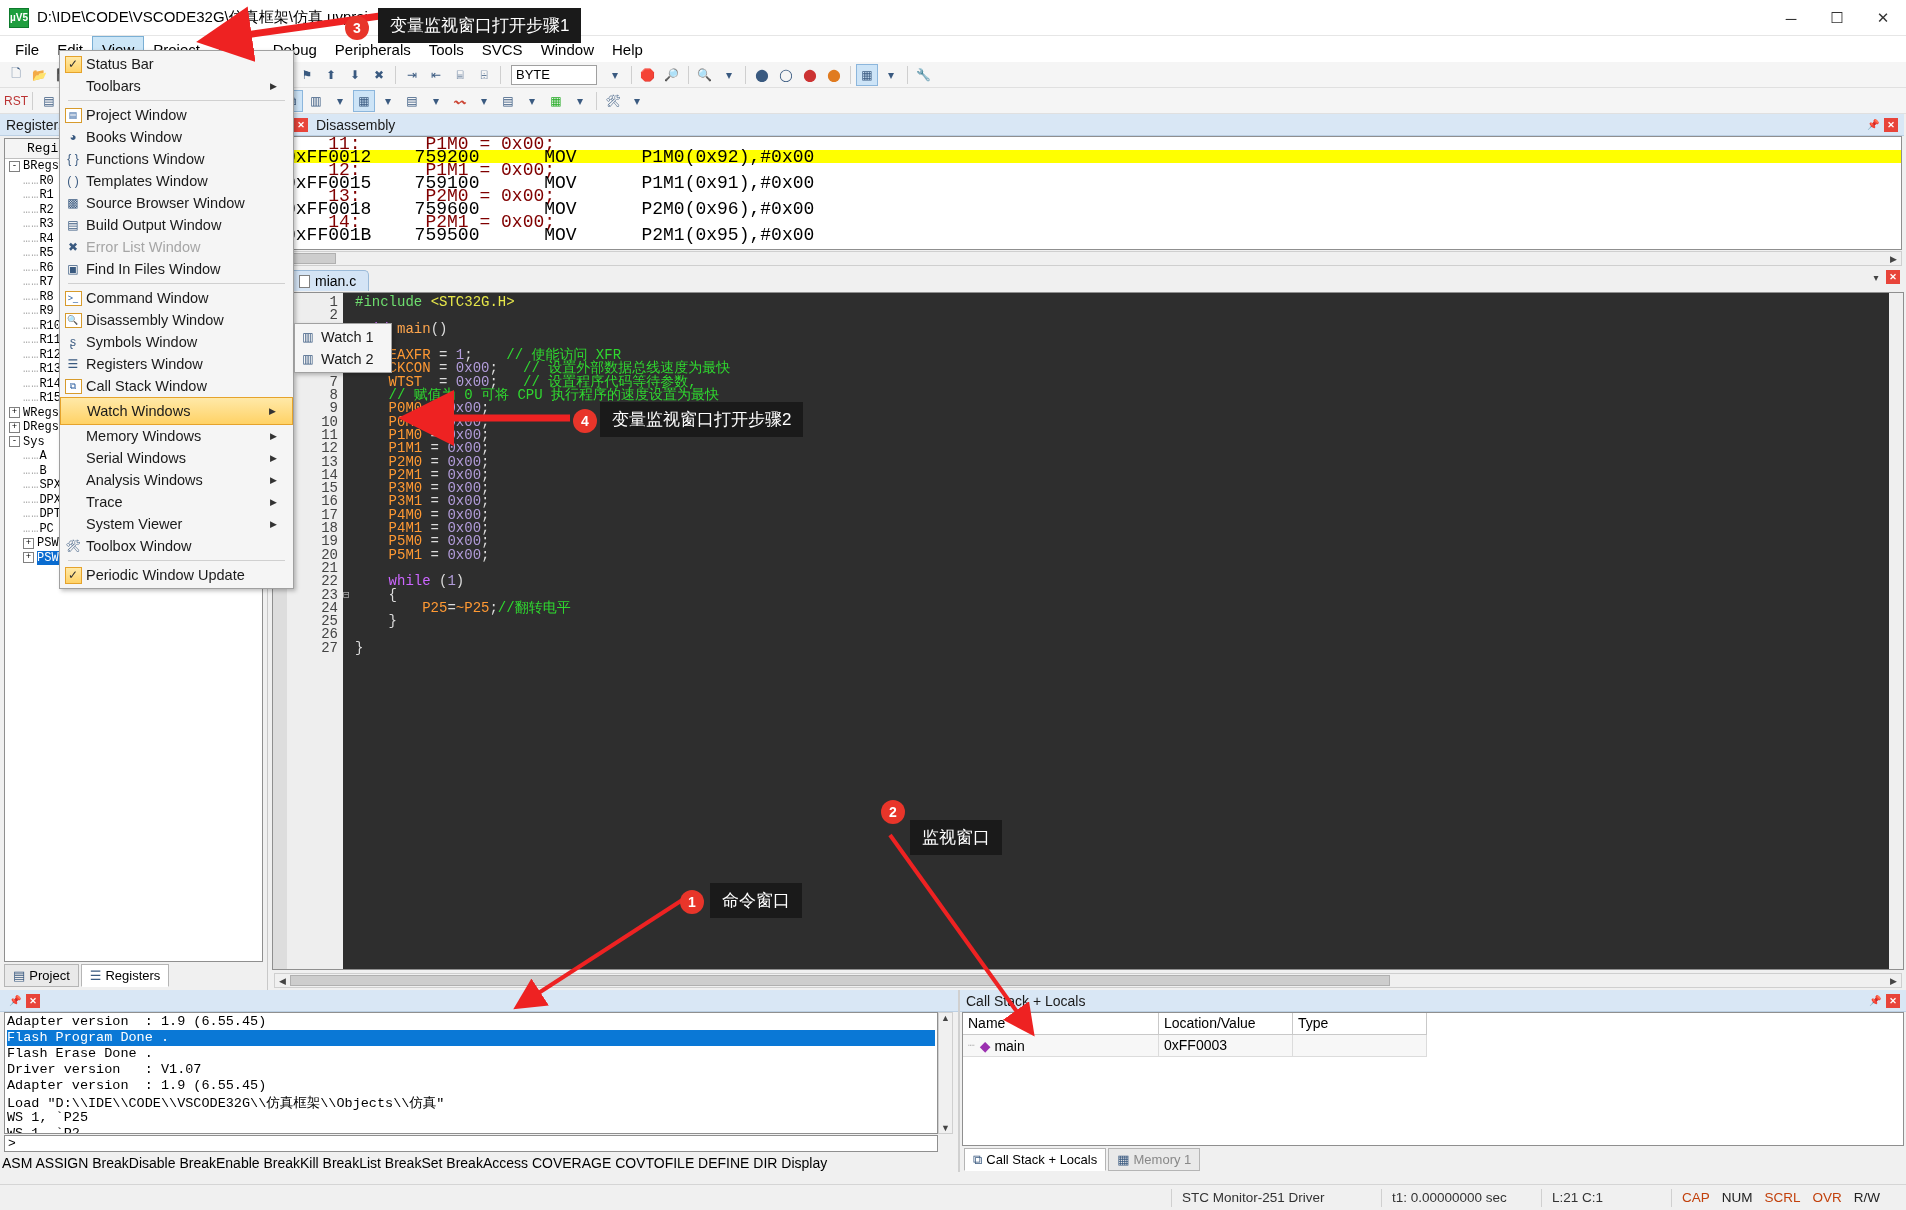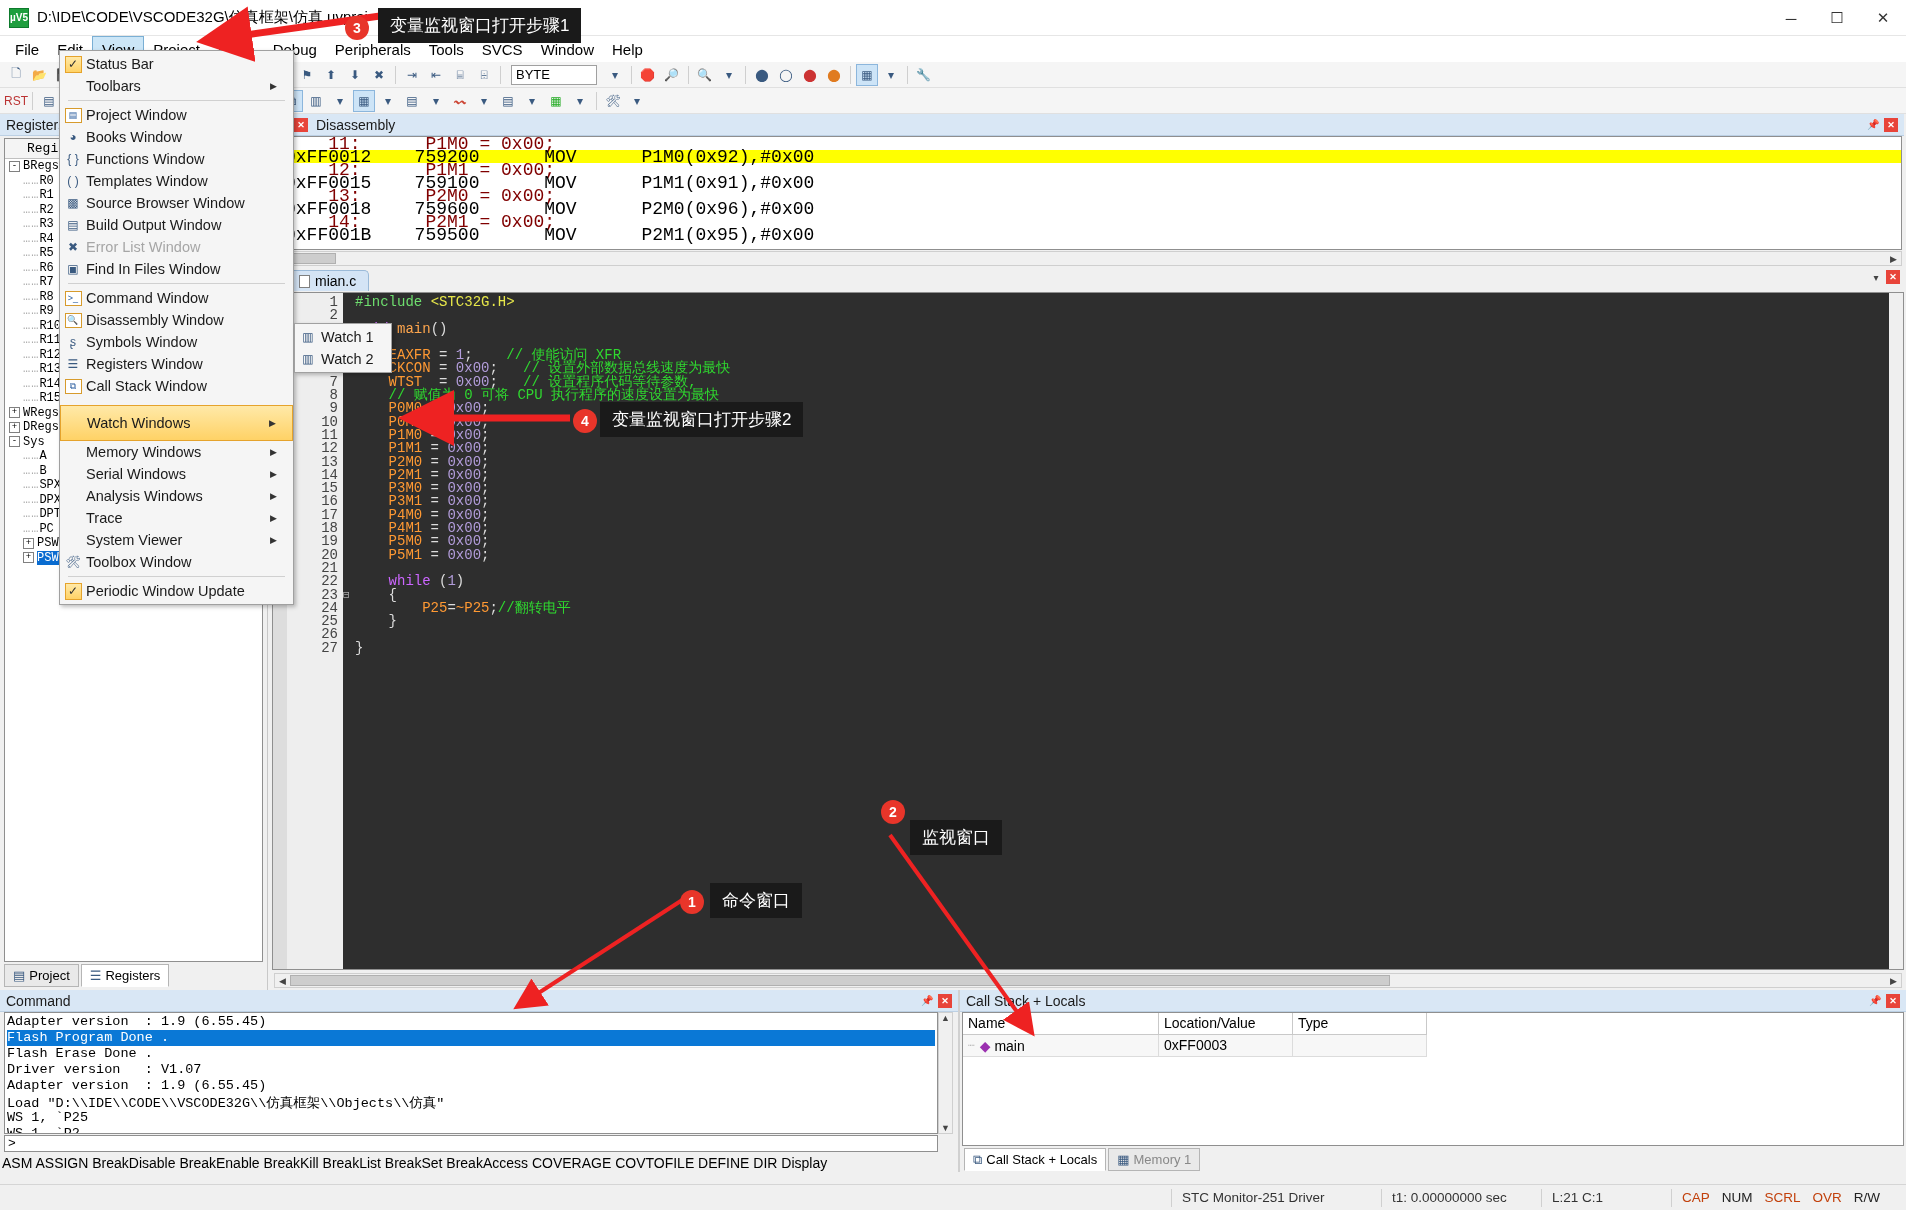--- a/index.html
+++ b/index.html
@@ -177,21 +177,21 @@
   #viewmenu { position:absolute; left:59px; top:50px; width:235px;
      background:#f5f5f5; border:1px solid #a0a0a0; box-shadow:2px 2px 4px rgba(0,0,0,.25);
      padding:2px 0; z-index:60; }
   .mi { height:22px; display:flex; align-items:center; font-size:14.5px; color:#1a1a1a;
         position:relative; padding-right:16px; }
   .mi .mi-ico { width:26px; display:flex; align-items:center; justify-content:center; flex:none; }
   .mi .mi-lbl { flex:1; }
   .mi .mi-arrow { font-size:9px; color:#333; }
   .mi.disabled { color:#a6a6a6; }
   .mi.hl { background:linear-gradient(#ffe9a8,#ffd266); border:1px solid #e5a32c;
-           height:36px;margin-top:8px; }
+           height:28px; }
   .msep { height:1px; background:#d0d0d0; margin:3px 8px; }
   .chk { width:17px; height:17px; background:linear-gradient(#ffe9a8,#ffd266);
      border:1px solid #e5a32c; display:flex; align-items:center; justify-content:center;
      font-size:12px; color:#333; }
   .icobox { width:17px; height:15px; border:1px solid #d79b2c; background:#fff;
      display:flex; align-items:center; justify-content:center; font-size:9px; color:#2a5d9e; }
   .icoplain { font-size:12px; color:#3a5a80; }
 
   #submenu { position:absolute; left:294px; top:323px; width:98px;
      background:#f5f5f5; border:1px solid #a0a0a0; box-shadow:2px 2px 4px rgba(0,0,0,.25);
@@ -587,21 +587,20 @@
         <span style="flex:1"></span>
         <span class="hs-arrow">▶</span>
       </div>
     </div>
   </div>
 </div>
 
 <div id="bottom">
   <div id="cmd-pane">
     <div class="pane-title">
-      <span class="ptitle">Command</span>
       <span class="pin">📌</span>
       <span class="xclose">✕</span>
     </div>
     <div id="cmd-out">
         <div class="cmd-line">Adapter version  : 1.9 (6.55.45)</div>
         <div class="cmd-line cmd-sel">Flash Program Done .</div>
         <div class="cmd-line">Flash Erase Done .</div>
         <div class="cmd-line">Driver version   : V1.07</div>
         <div class="cmd-line">Adapter version  : 1.9 (6.55.45)</div>
         <div class="cmd-line">Load "D:\\IDE\\CODE\\VSCODE32G\\仿真框架\\Objects\\仿真"</div>

